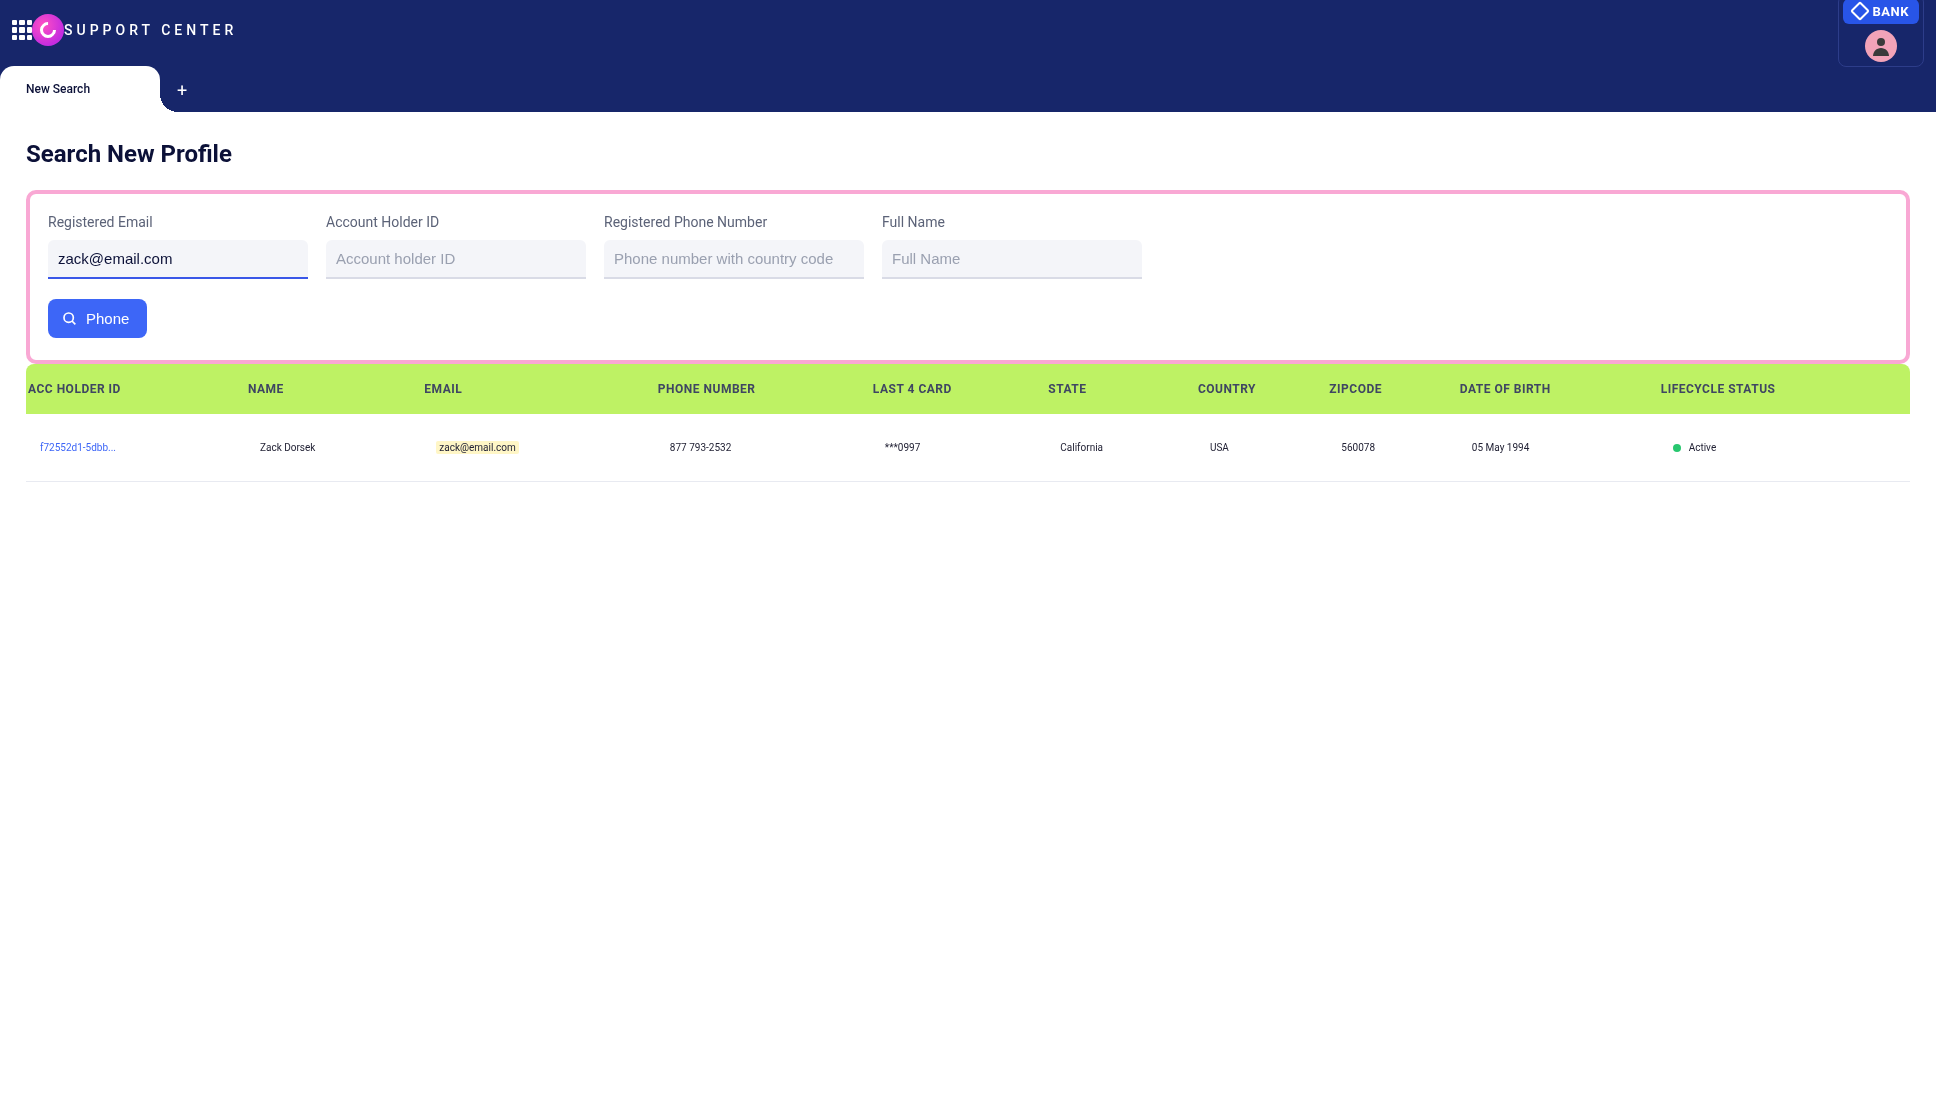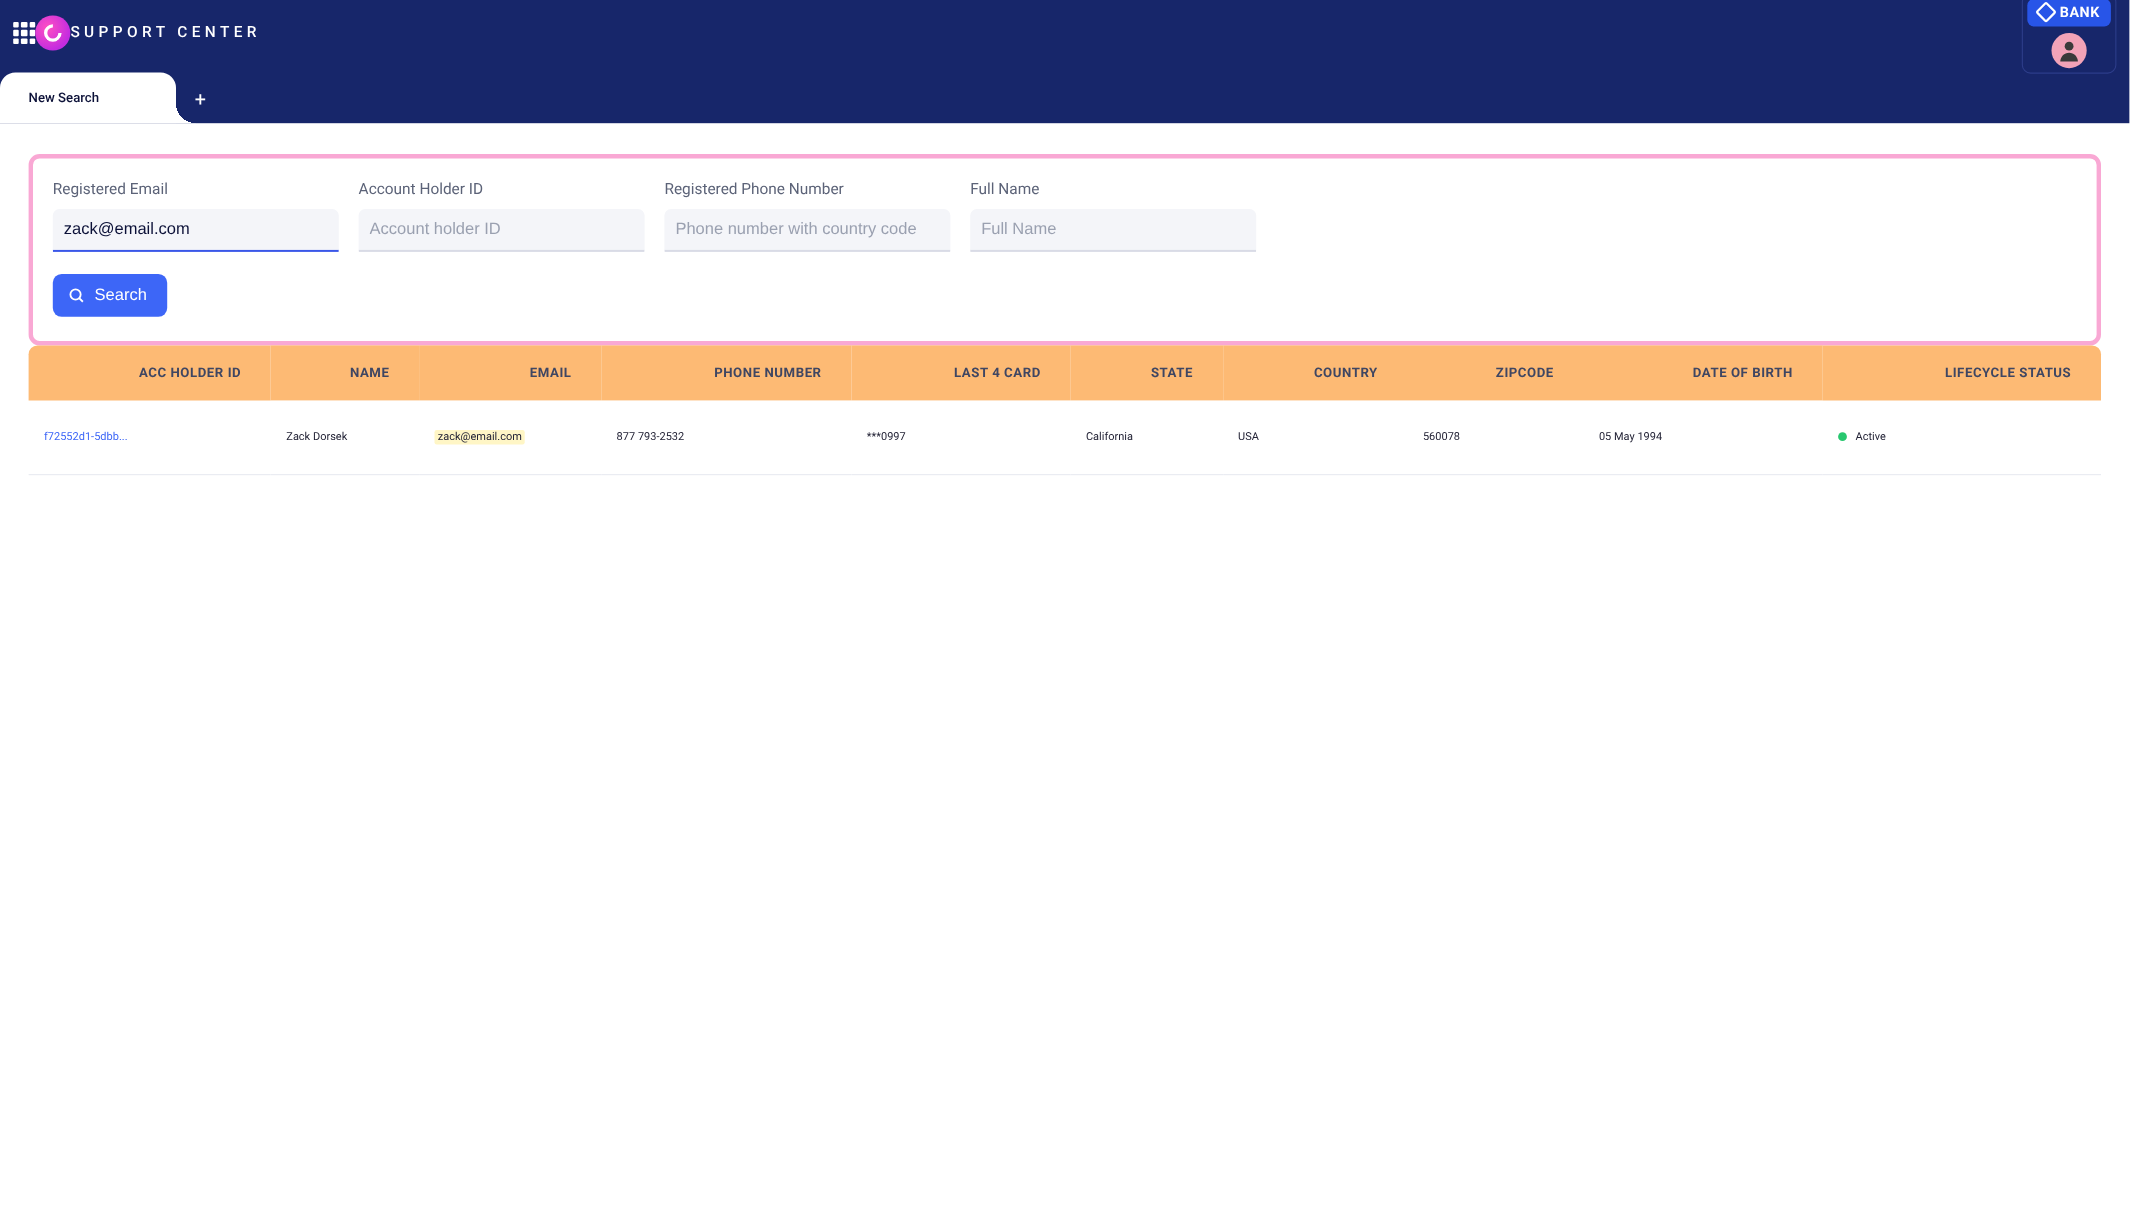--- a/index.html
+++ b/index.html
@@ -37,21 +37,21 @@
 
 .search-btn { margin-top: 20px; background: #3d66f7; color: #fff; border: none; border-radius: 8px; padding: 11px 18px 11px 14px; font-size: 15px; font-weight: 500; display: inline-flex; align-items: center; gap: 8px; cursor: pointer; }
 .search-btn svg { width: 16px; height: 16px; }
 
 .results-bar { display: flex; align-items: center; gap: 16px; margin: 30px 0 16px; flex-wrap: wrap; }
 .results-text { font-size: 18px; font-weight: 500; color: #232336; }
 .results-text .query { font-weight: 700; }
 .chip { border: 1.5px dashed #b9bfd0; color: #5c6378; border-radius: 18px; padding: 6px 14px; font-size: 14px; cursor: pointer; }
 
 .table { width: 100%; border-collapse: collapse; }
-.table thead th { background: #fdba74; text-align: right; padding: 18px 27px; font-size: 12px; font-weight: 700; letter-spacing: 0.5px; color: #3f4662; text-transform: uppercase; }
+.table thead th { background: #bef264; text-align: left; padding: 18px 2px; font-size: 12px; font-weight: 700; letter-spacing: 0.5px; color: #3f4662; text-transform: uppercase; }
 .table thead th:first-child { border-top-left-radius: 8px; }
 .table thead th:last-child { border-top-right-radius: 8px; }
 .table tbody td { padding: 28px 14px; font-size: 10px; color: #232336; border-bottom: 1px solid #e8eaf1; }
 .cell-link { color: #3d66f7; cursor: pointer; max-width: 130px; overflow: hidden; text-overflow: ellipsis; white-space: nowrap; display: inline-block; vertical-align: bottom; }
 .email-hl { background: #fff6c6; padding: 1px 3px; border-radius: 2px; }
 .status-dot { width: 8px; height: 8px; border-radius: 50%; background: #28c76f; display: inline-block; margin-right: 8px; vertical-align: middle; }
 </style>
 </head>
 <body>
 
@@ -90,20 +90,21 @@
 <div class="tabbar">
   <div class="tab-active">
     <span>New Search</span>
   </div>
   <div class="tab-add">
     <span>+</span>
   </div>
 </div>
 
 <div class="content">
+  <h1 class="page-title">Search New Profile</h1>
 
   <div class="search-card">
     <div class="fields-row">
 
       <div class="field">
         <label class="field-label">Registered Email</label>
         <input class="field-input" value="zack@email.com" style="">
       </div>
 
       <div class="field">
@@ -121,21 +122,21 @@
         <input class="field-input inactive" placeholder="Full Name" style="">
       </div>
 
     </div>
 
     <button class="search-btn">
       <svg viewBox="0 0 24 24" fill="none" stroke="white" stroke-width="2.5">
         <circle cx="10" cy="10" r="7"></circle>
           <line x1="20" y1="20" x2="15" y2="15"></line>
       </svg>
-      <span>Search</span>
+      <span>Phone</span>
     </button>
   </div>
 
 
   <table class="table">
     <thead>
       <tr>
         <th>ACC HOLDER ID</th>
         <th>NAME</th>
         <th>EMAIL</th>

